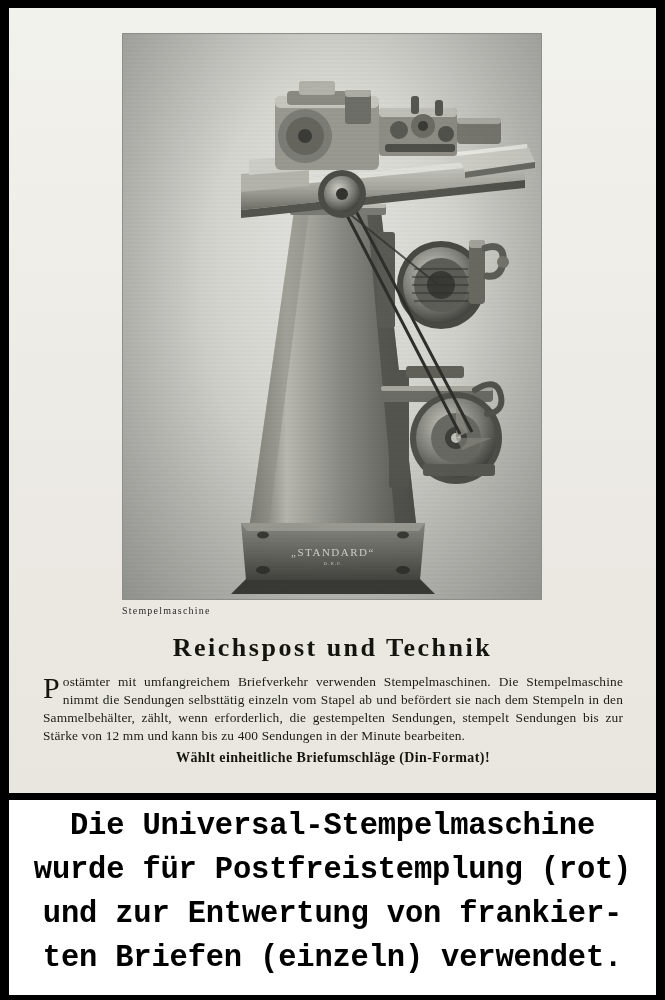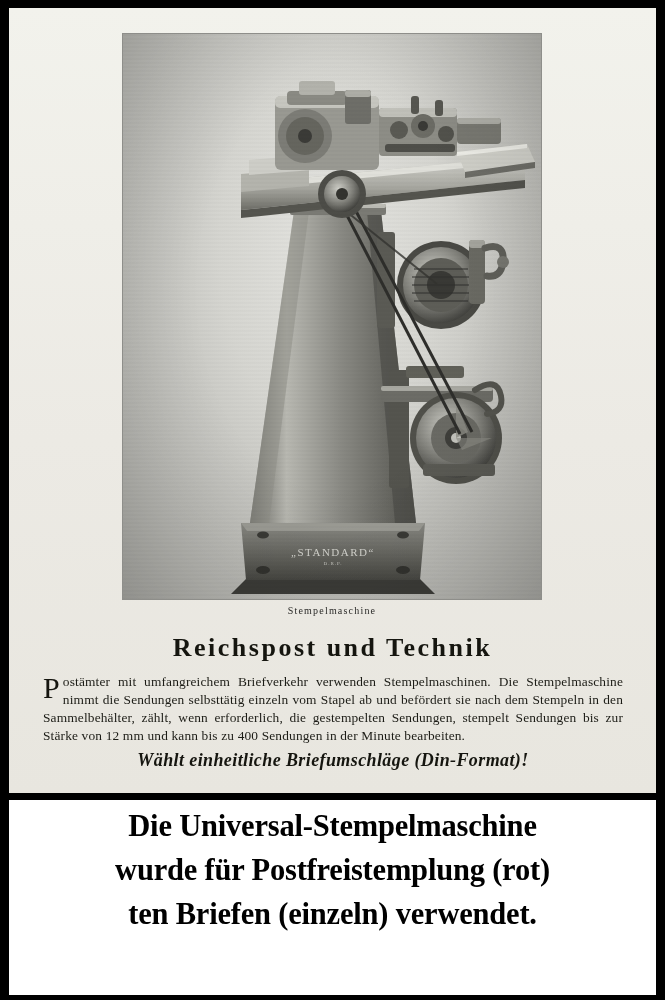--- a/index.html
+++ b/index.html
@@ -74,21 +74,20 @@
     left: 0; top: 0;
     width: 420px;
     height: 567px;
   }
 
   .caption-photo {
     position: absolute;
     left: 113px;
     top: 597px;
     width: 420px;
-    text-align: center;
     font-family: "Liberation Serif", serif;
     font-size: 10px;
     letter-spacing: 1.2px;
     color: #2a2a28;
   }
 
   .headline {
     position: absolute;
     left: 60px;
     top: 625px;
@@ -123,40 +122,39 @@
   }
   .bodytext p { margin: 0; }
 
   .slogan {
     position: absolute;
     left: 34px;
     top: 742px;
     width: 580px;
     text-align: center;
     font-family: "Liberation Serif", serif;
-    font-size: 18px;
+    font-size: 14px;
     font-weight: bold;
     letter-spacing: 0.4px;
     color: #15150f;
-    font-style: italic;
   }
 
   
   .bottom {
     position: absolute;
     left: 9px;
     top: 800px;
     width: 647px;
     height: 195px;
     background: #ffffff;
     box-sizing: border-box;
     padding: 4px 6px 0 6px;
   }
   .bottom-line {
-    font-family: Liberation Serif, serif;
+    font-family: Liberation Mono, monospace;
     font-weight: bold;
     font-size: 30.5px;
     line-height: 44px;
     color: #000000;
     text-align: center;
     white-space: nowrap;
     letter-spacing: -0.2px;
   }
 </style>
 </head>
@@ -313,16 +311,17 @@
         </p>
       </div>
 
       <div class="slogan">Wählt einheitliche Briefumschläge (Din-Format)!</div>
     </div>
   </div>
 
   <div class="bottom">
     <div class="bottom-line">Die Universal-Stempelmaschine</div>
     <div class="bottom-line">wurde für Postfreistemplung (rot)</div>
+    <div class="bottom-line">und zur Entwertung von frankier-</div>
     <div class="bottom-line">ten Briefen (einzeln) verwendet.</div>
   </div>
 
 </div>
 
 </body></html>

